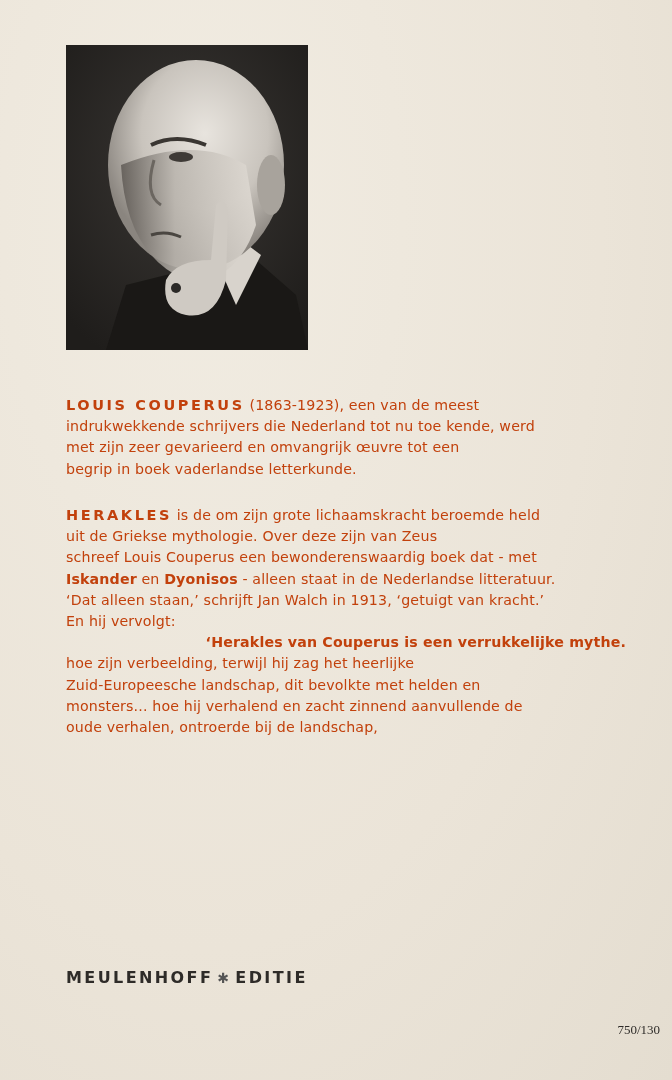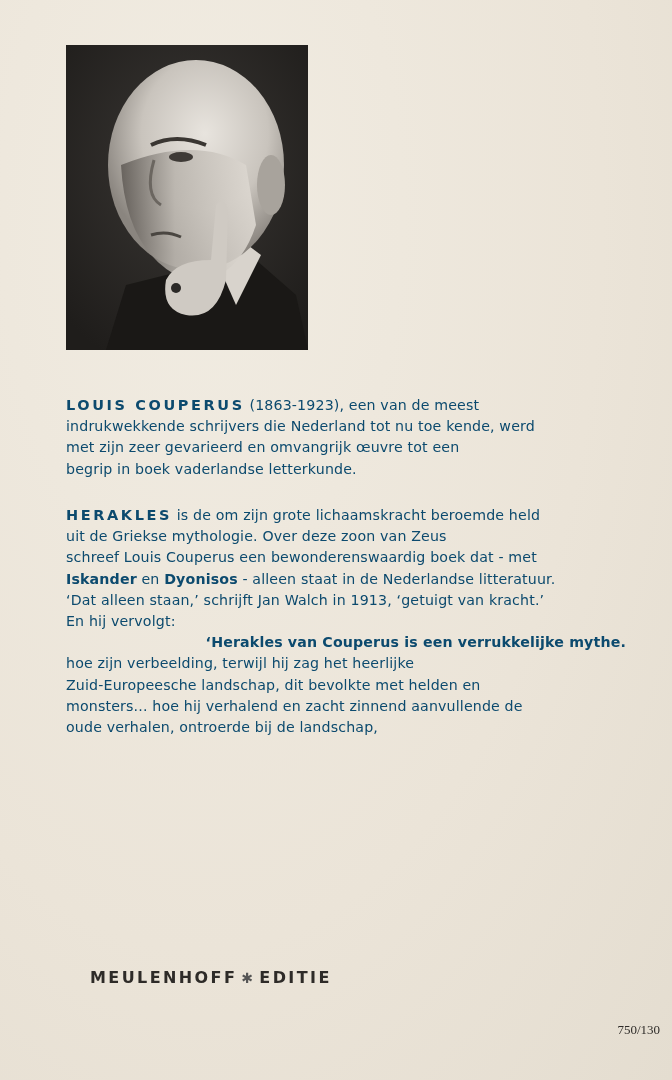--- a/index.html
+++ b/index.html
@@ -13,32 +13,31 @@
   }
   .photo {
     position:absolute; left:66px; top:45px; width:242px; height:305px;
     background:#2a2826;
     overflow:hidden;
   }
   .photo svg { width:100%; height:100%; display:block; }
   .text-block {
     position:absolute; left:66px; width:560px;
     font-size:14.2px; line-height:21.2px; letter-spacing:0.15px;
-    color:#0c4a6e;
+    color:#c2410c;
   }
   .p1 { top:395px; }
   .p2 { top:505px; }
   .line { white-space:nowrap; display:block; }
   .caps { font-weight:bold; letter-spacing:2.6px; font-size:14.5px; }
   .bold { font-weight:bold;text-align:right; }
   .publisher {
     position:absolute; left:66px; top:968px;
     font-weight:bold; font-size:16px; letter-spacing:2.4px; color:#2e2b28;
     white-space:nowrap;
-    margin-left:24px;
   }
   .publisher .star { font-weight:normal; font-size:14px; margin:0 4px; color:#555; }
   .code {
     position:absolute; right:12px; top:1022px;
     font-family:Liberation Serif, serif; font-size:13px; color:#2e2b28;
   }
 </style>
 </head>
 <body>
 
@@ -85,21 +84,21 @@
 
 <div class="text-block p1">
   <span class="line"><span class="caps">LOUIS COUPERUS</span><span> (1863-1923), een van de meest</span></span>
   <span class="line">indrukwekkende schrijvers die Nederland tot nu toe kende, werd</span>
   <span class="line">met zijn zeer gevarieerd en omvangrijk œuvre tot een</span>
   <span class="line">begrip in boek vaderlandse letterkunde.</span>
 </div>
 
 <div class="text-block p2">
   <span class="line"><span class="caps">HERAKLES</span><span> is de om zijn grote lichaamskracht beroemde held</span></span>
-  <span class="line">uit de Griekse mythologie. Over deze zoon van Zeus</span>
+  <span class="line">uit de Griekse mythologie. Over deze zijn van Zeus</span>
   <span class="line">schreef Louis Couperus een bewonderenswaardig boek dat - met</span>
   <span class="line"><span class="bold">Iskander</span><span> en </span><span class="bold">Dyonisos</span><span> - alleen staat in de Nederlandse litteratuur.</span></span>
   <span class="line">‘Dat alleen staan,’ schrijft Jan Walch in 1913, ‘getuigt van kracht.’</span>
   <span class="line">En hij vervolgt:</span>
   <span class="line bold">‘Herakles van Couperus is een verrukkelijke mythe.</span>
   <span class="line">hoe zijn verbeelding, terwijl hij zag het heerlijke</span>
   <span class="line">Zuid-Europeesche landschap, dit bevolkte met helden en</span>
   <span class="line">monsters... hoe hij verhalend en zacht zinnend aanvullende de</span>
   <span class="line">oude verhalen, ontroerde bij de landschap,</span>
 </div>

